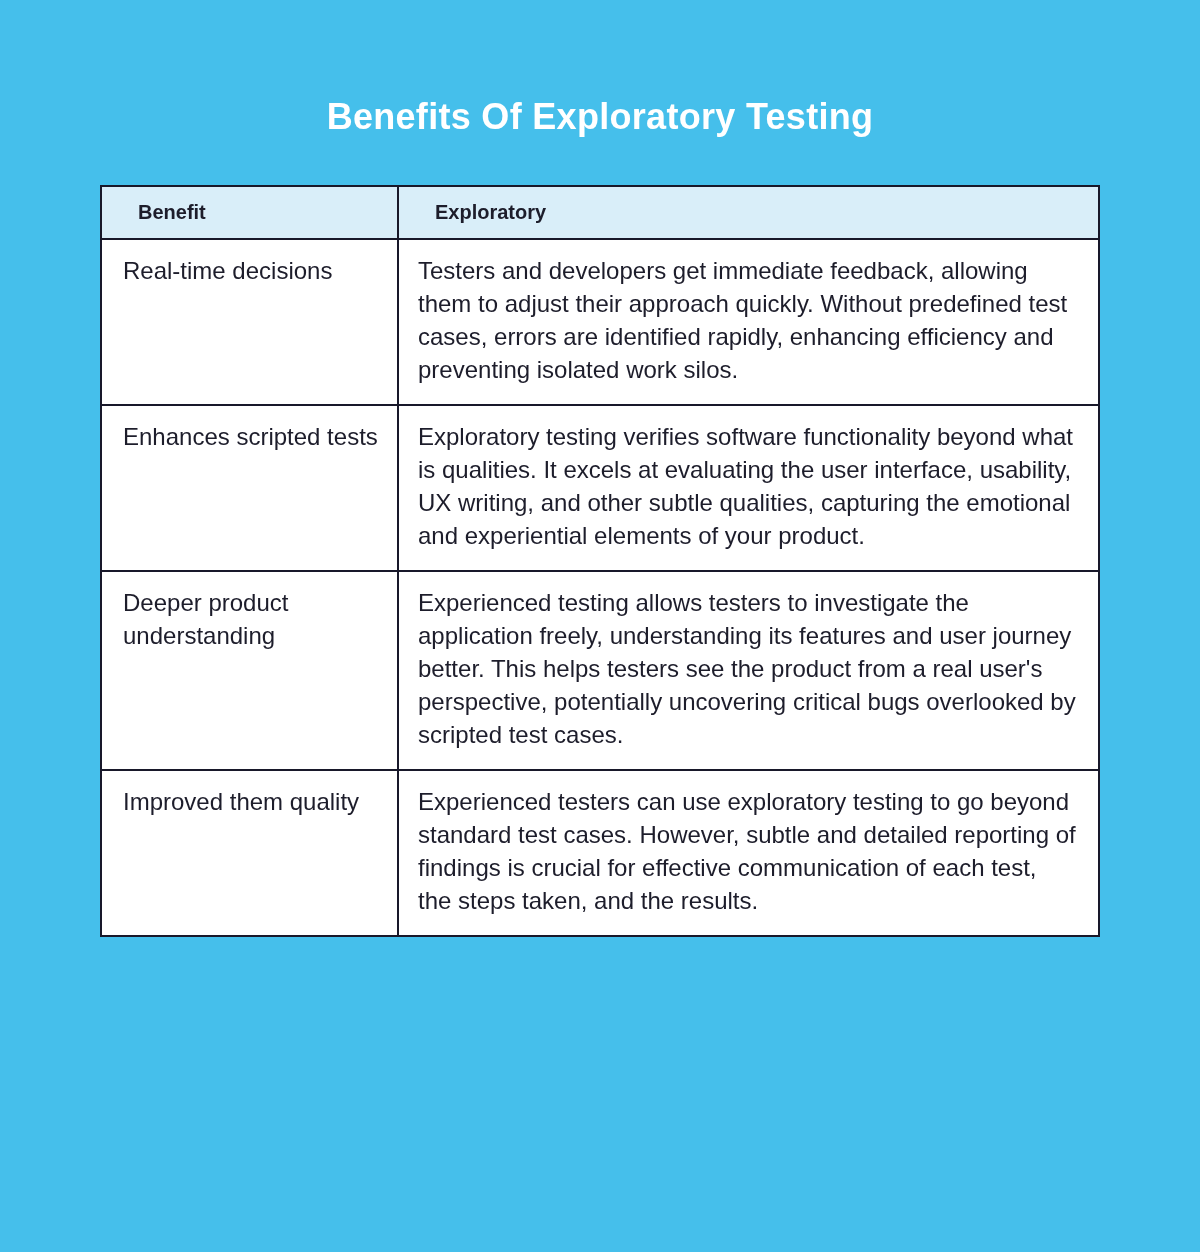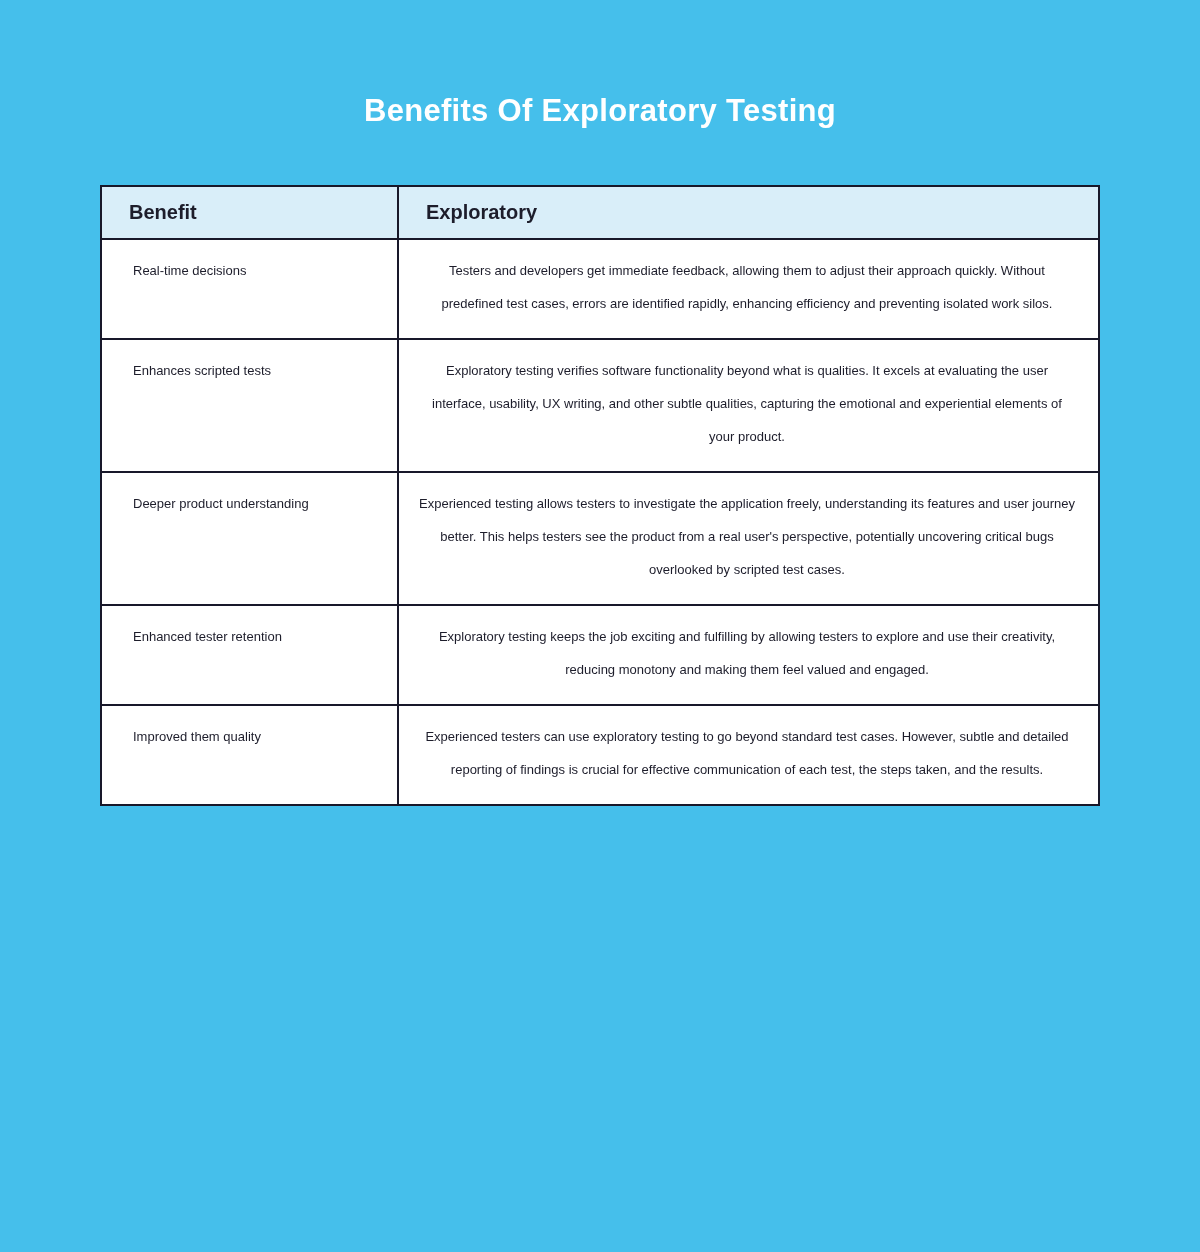--- a/index.html
+++ b/index.html
@@ -14,21 +14,21 @@
     position: relative;
     overflow: hidden;
   }
   .page-title {
     position: absolute;
     top: 72px;
     left: 0;
     width: 1200px;
     text-align: center;
     color: #FFFFFF;
-    font-size: 31px;
+    font-size: 36px;
     font-weight: 700;
     letter-spacing: 0.3px;
   }
   .benefits-table {
     position: absolute;
     left: 100px;
     top: 185px;
     width: 998px;
     border-collapse: collapse;
     background: #FFFFFF;
@@ -38,33 +38,33 @@
   .benefits-table td {
     border: 2px solid #18182A;
     vertical-align: top;
     text-align: left;
     color: #1D1D2B;
   }
   .benefits-table th {
     background: #D9EEF9;
     font-size: 20px;
     font-weight: 700;
-    padding: 14px 18px 14px 27px;
+    padding: 14px 18px 14px 36px;
     vertical-align: middle;
   }
   .benefits-table td {
     background: #FFFFFF;
-    font-size: 13px;
+    font-size: 24px;
     font-weight: 400;
     line-height: 33px;
-    padding: 14px 18px 18px 31px;
+    padding: 14px 18px 18px 21px;
   }
   .col-benefit  { width: 297px; }
   .col-desc     { width: 701px; }
-  .benefits-table td.desc-cell { padding-left: 19px; padding-right: 22px; text-align: center; }
+  .benefits-table td.desc-cell { padding-left: 19px; padding-right: 22px; }
 </style>
 </head>
 <body>
 
 <h1 class="page-title">Benefits Of Exploratory Testing</h1>
 
 <table class="benefits-table">
   <colgroup>
     <col class="col-benefit">
     <col class="col-desc">
@@ -82,21 +82,17 @@
     </tr>
     <tr>
       <td>Enhances scripted tests</td>
       <td class="desc-cell">Exploratory testing verifies software functionality beyond what is qualities. It excels at evaluating the user interface, usability, UX writing, and other subtle qualities, capturing the emotional and experiential elements of your product.</td>
     </tr>
     <tr>
       <td>Deeper product understanding</td>
       <td class="desc-cell">Experienced testing allows testers to investigate the application freely, understanding its features and user journey better. This helps testers see the product from a real user's perspective, potentially uncovering critical bugs overlooked by scripted test cases.</td>
     </tr>
     <tr>
-      <td>Enhanced tester retention</td>
-      <td class="desc-cell">Exploratory testing keeps the job exciting and fulfilling by allowing testers to explore and use their creativity, reducing monotony and making them feel valued and engaged.</td>
-    </tr>
-    <tr>
       <td>Improved them quality</td>
       <td class="desc-cell">Experienced testers can use exploratory testing to go beyond standard test cases. However, subtle and detailed reporting of findings is crucial for effective communication of each test, the steps taken, and the results.</td>
     </tr>
   </tbody>
 </table>
 
 </body></html>

